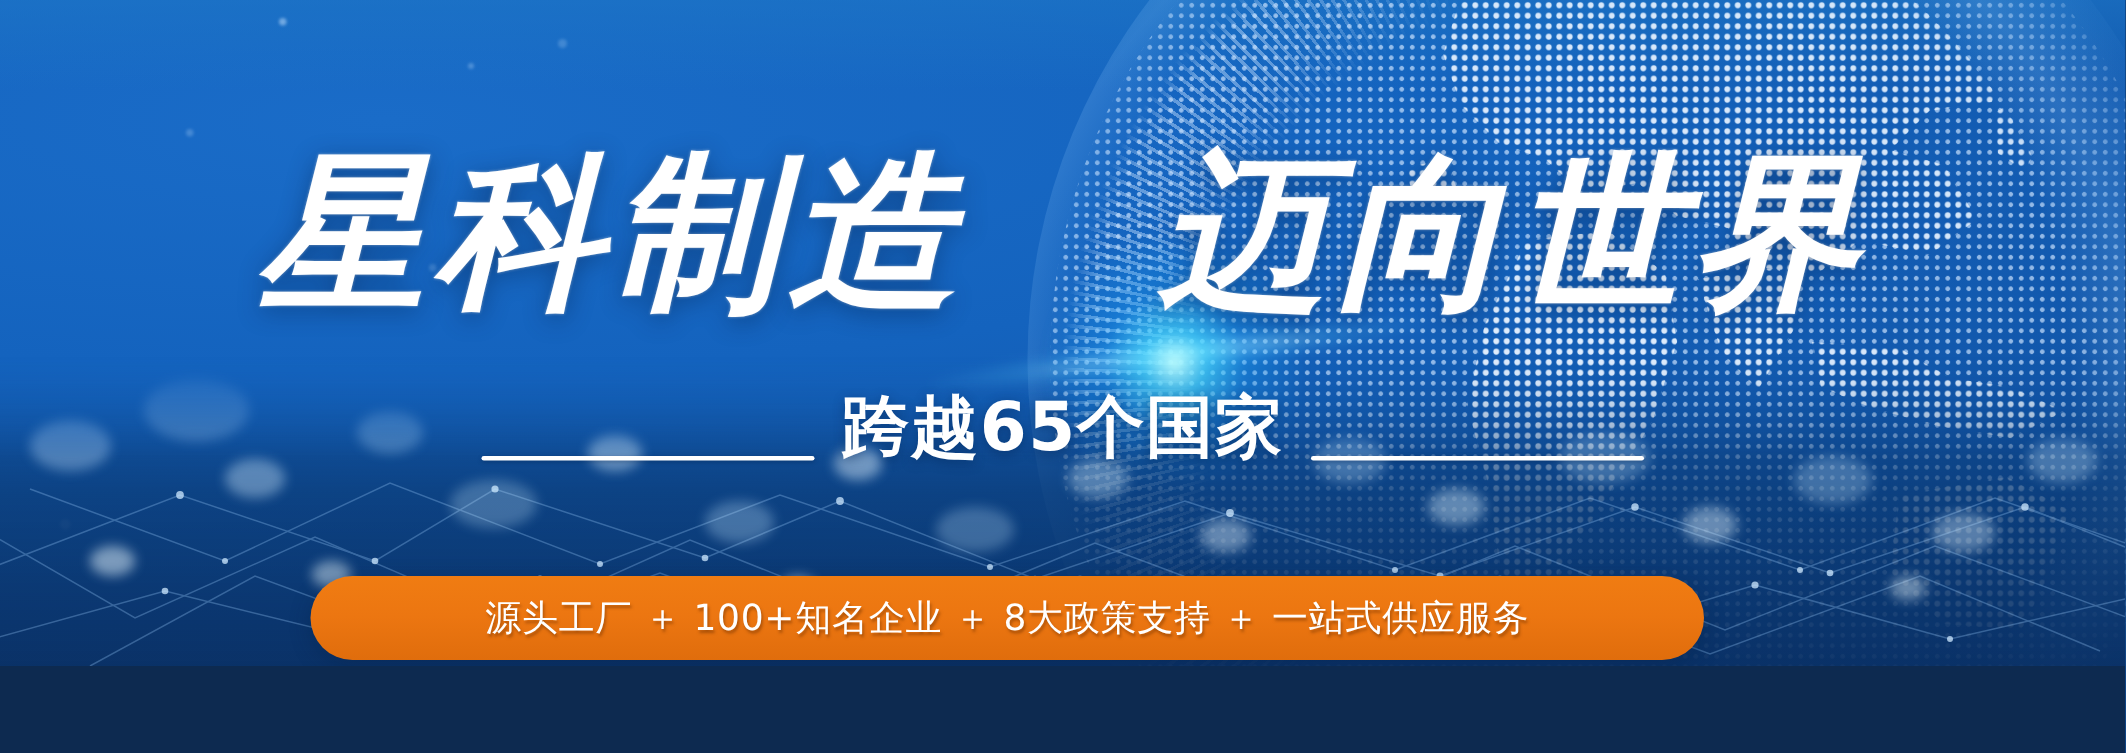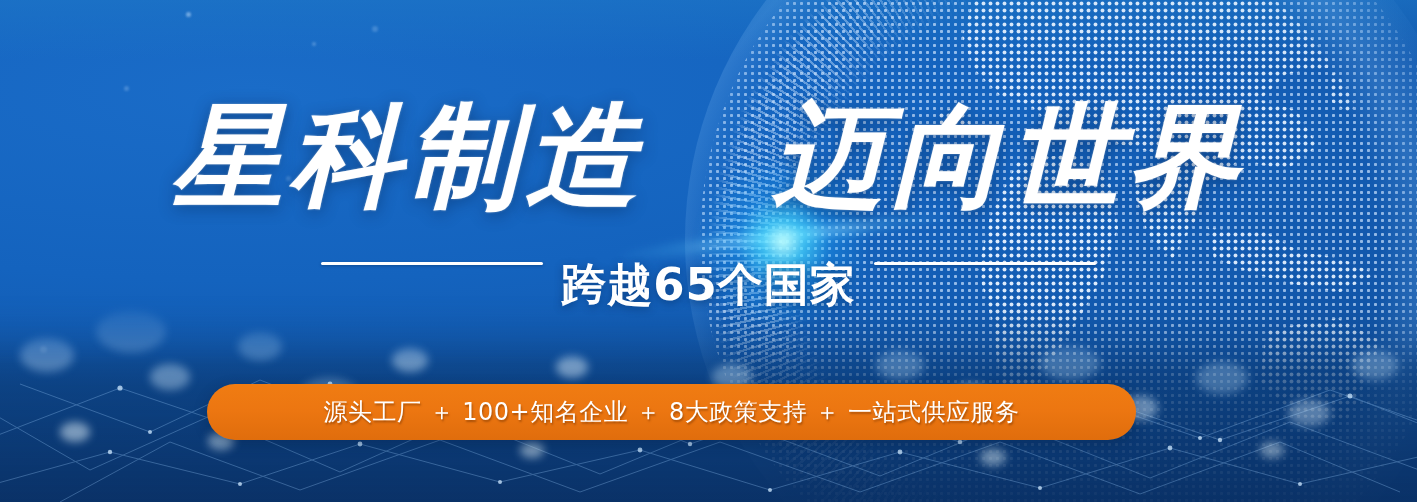--- a/index.html
+++ b/index.html
@@ -1,21 +1,21 @@
 <!DOCTYPE html>
 <html><head>
 <meta charset="utf-8">
 <title>Banner</title>
 <style>
   html,body{margin:0;padding:0;background:#0d2a50;}
   *{box-sizing:border-box;}
 
   .banner{
     position:relative;
-    width:1417px;height:502px;
+    width:1417px;height:444px;
     overflow:hidden;
     font-family:"Liberation Sans","DejaVu Sans",sans-serif;
     background:#1463be;
     user-select:none;
   }
 
   
   .bg-base{
     position:absolute;inset:0;
     background:
@@ -123,21 +123,21 @@
     letter-spacing:6px;
     color:#ffffff;
     text-shadow:0 3px 16px rgba(4,34,78,.45), 0 0 2px rgba(255,255,255,.6);
     white-space:nowrap;
   }
   .headline .gap{display:inline-block;width:40px;}
 
   
   .subline{
     position:absolute;left:0;right:0;top:262px;
-    display:flex;align-items:flex-start;justify-content:center;
+    display:flex;align-items:flex-end;justify-content:center;
     gap:12px;
   }
   .rule{
     display:block;height:3px;width:222px;
     background:#ffffff;
     border-radius:2px;
     box-shadow:0 1px 3px rgba(4,30,70,.35);
   }
   .subtitle{
     font-family:"DejaVu Sans","Liberation Sans",sans-serif;

